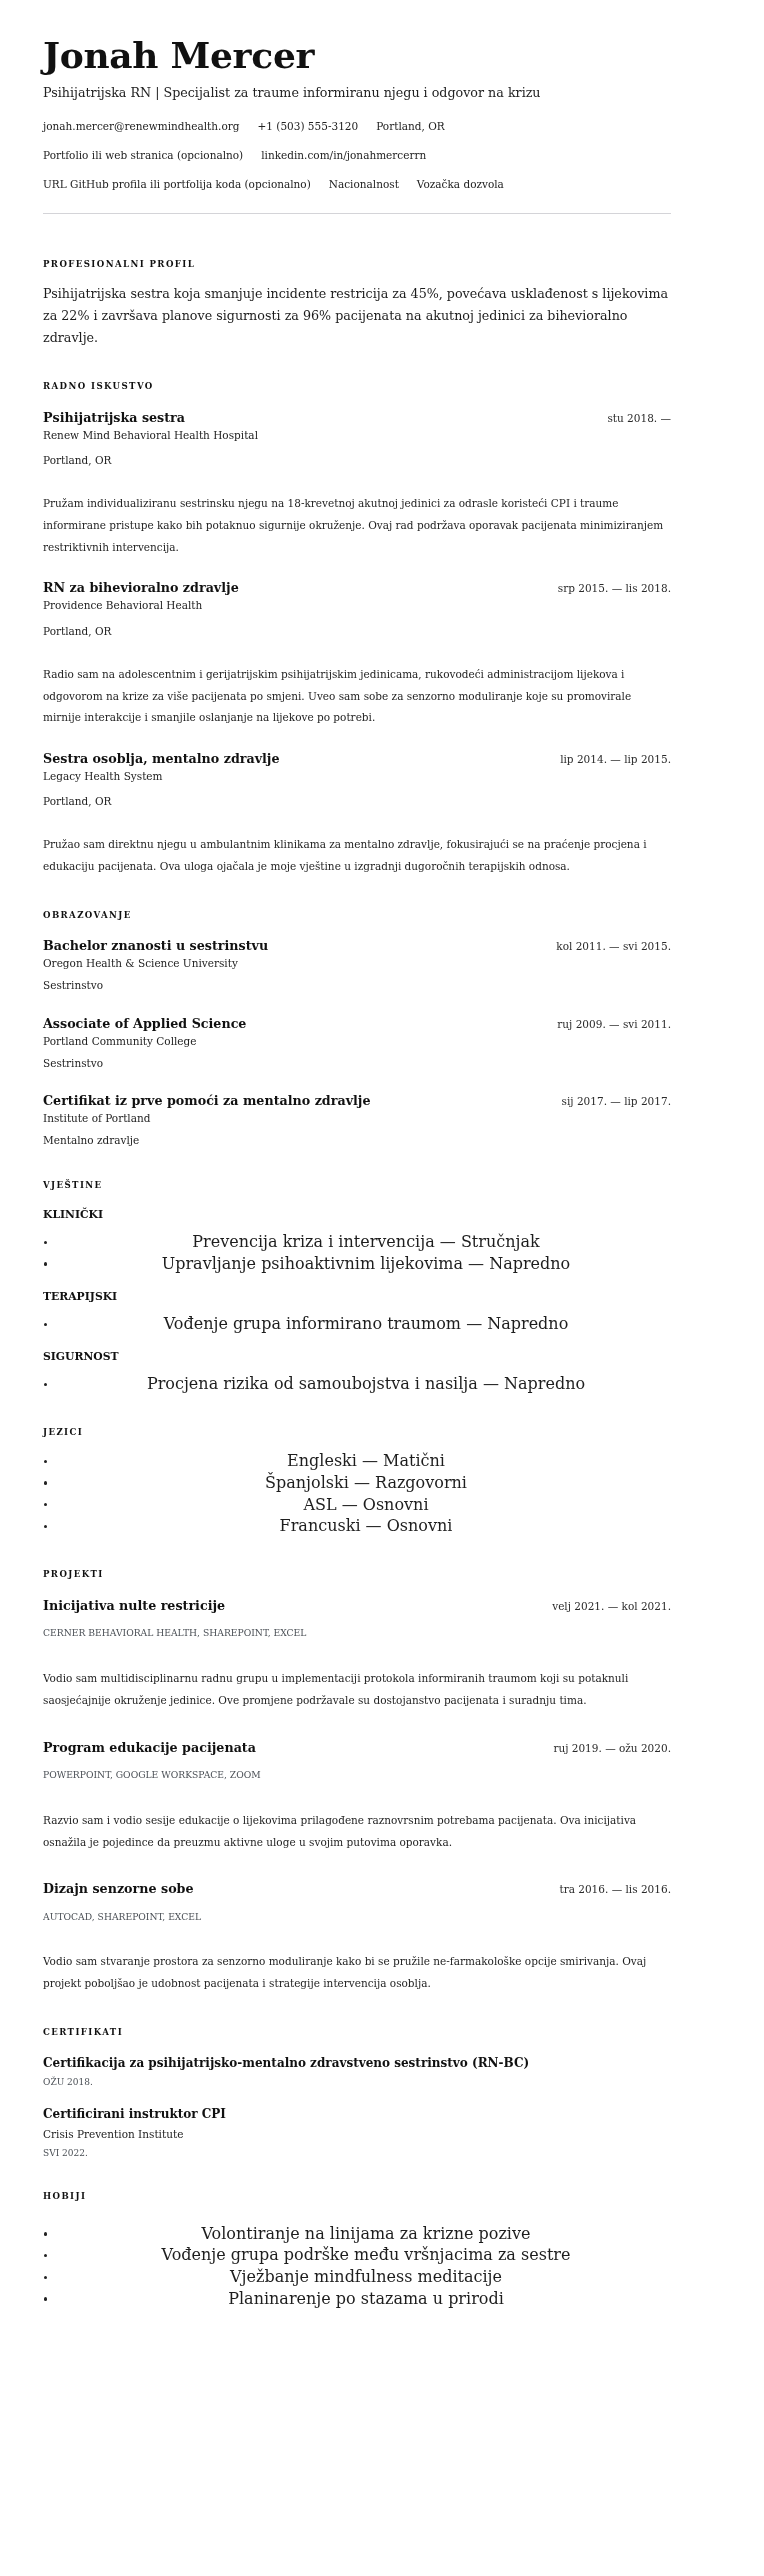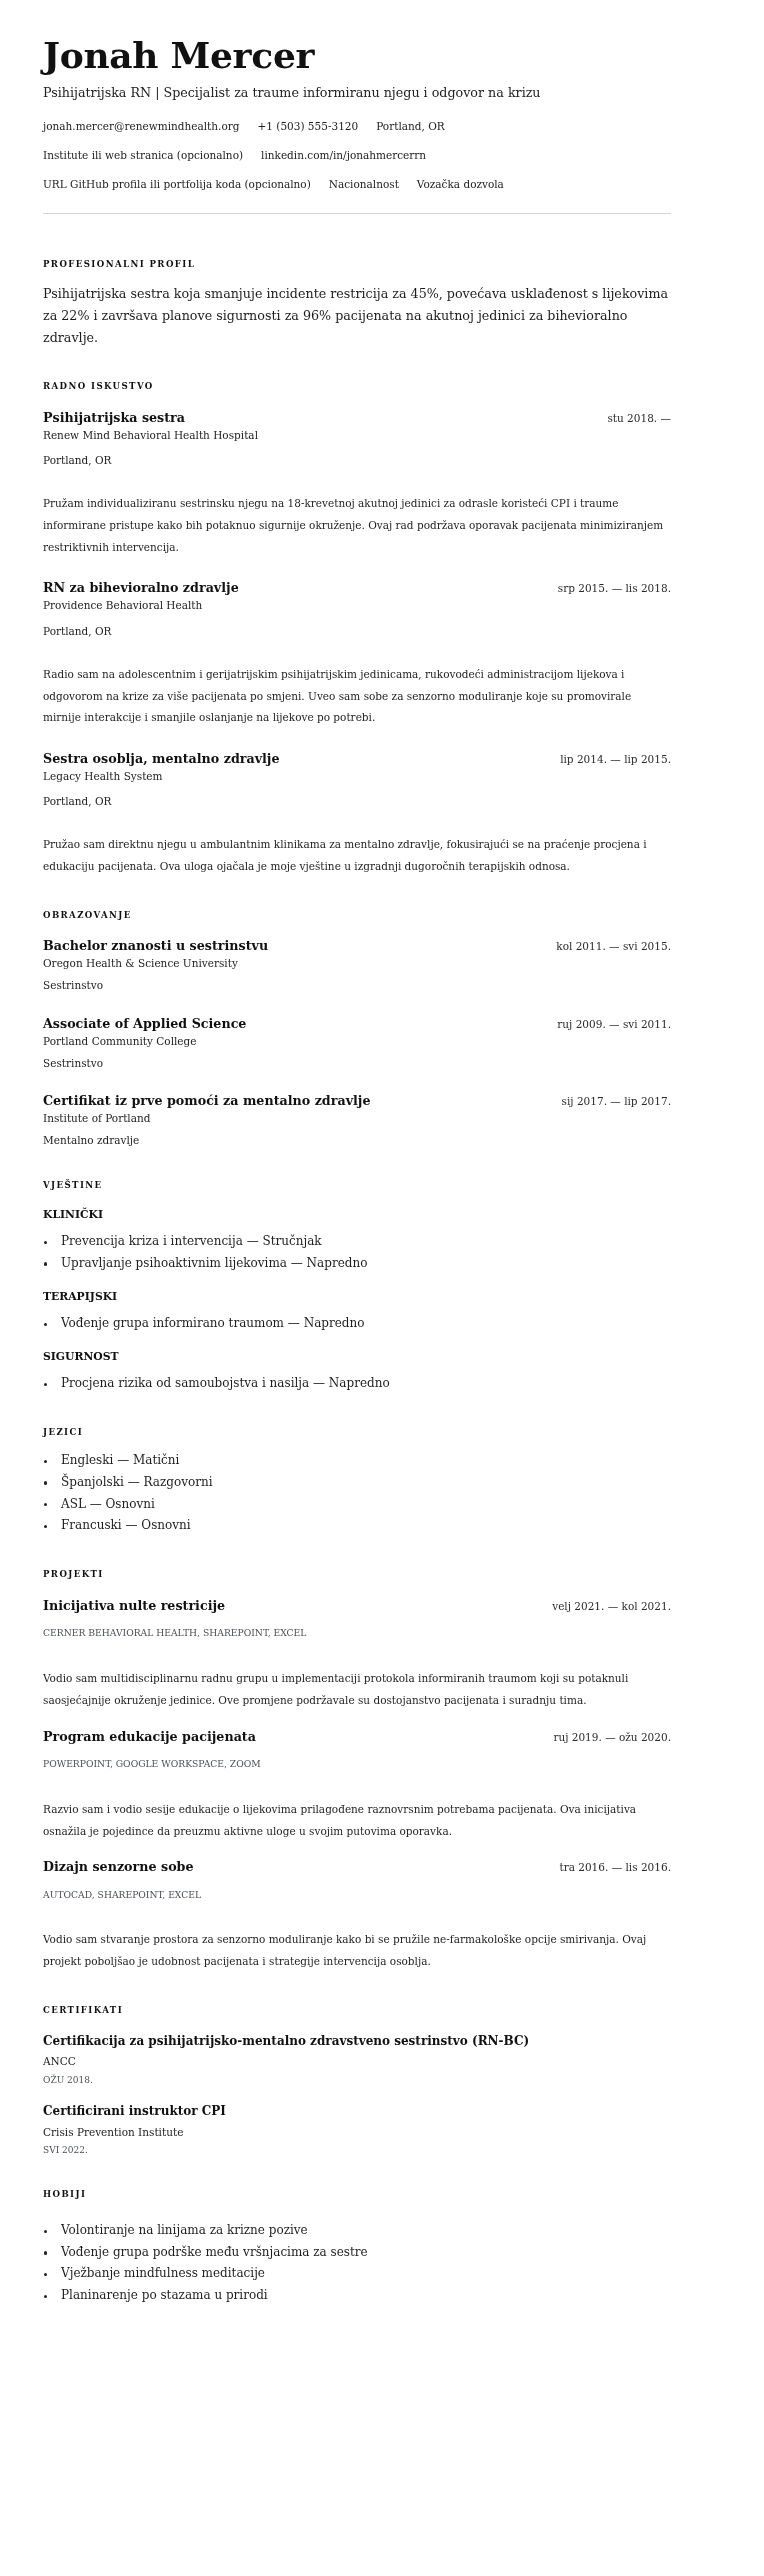--- a/index.html
+++ b/index.html
@@ -111,23 +111,24 @@
       line-height: 1.2;
     }
     .skill-group-title.first { margin-top: 19px; }
     ul.bullets {
       list-style: none;
       margin-top: 9px;
     }
     ul.bullets li {
       position: relative;
       padding-left: 18px;
-      font-size: 12px;
+      font-size: 16px;
       line-height: 21.7px;
       color: #1e1e1e;
+      text-align: center;
     }
     ul.bullets li::before {
       content: "";
       position: absolute;
       left: 0.6px;
       top: 9.6px;
       width: 3.2px;
       height: 3.2px;
       border-radius: 50%;
       background: #222222;
@@ -138,21 +139,21 @@
       margin-top: 12.7px;
       line-height: 1.3;
       text-transform: uppercase;
     }
     .project-desc {
       font-size: 10.5px;
       line-height: 21.7px;
       color: #1e1e1e;
       margin-top: 29px;
     }
-    .project-entry { margin-top: 17px; }
+    .project-entry { margin-top: 28px; }
     .project-entry.first { margin-top: 19px; }
     .cert-entry { margin-top: 18px; }
     .cert-entry.first { margin-top: 19px; }
     .cert-title {
       font-size: 12px;
       font-weight: bold;
       color: #111111;
       line-height: 1.3;
     }
     .cert-issuer {
@@ -177,21 +178,21 @@
   <header>
     <h1 class="name">Jonah Mercer</h1>
     <div class="headline">Psihijatrijska RN | Specijalist za traume informiranu njegu i odgovor na krizu</div>
 
     <div class="contact-row first">
       <span>jonah.mercer@renewmindhealth.org</span>
       <span>+1 (503) 555-3120</span>
       <span>Portland, OR</span>
     </div>
     <div class="contact-row">
-      <span>Institute ili web stranica (opcionalno)</span>
+      <span>Portfolio ili web stranica (opcionalno)</span>
       <span>linkedin.com/in/jonahmercerrn</span>
     </div>
     <div class="contact-row">
       <span>URL GitHub profila ili portfolija koda (opcionalno)</span>
       <span>Nacionalnost</span>
       <span>Vozačka dozvola</span>
     </div>
   </header>
 
   <hr class="divider">
@@ -325,21 +326,20 @@
       <div class="project-tech">AUTOCAD, SHAREPOINT, EXCEL</div>
       <p class="project-desc">Vodio sam stvaranje prostora za senzorno moduliranje kako bi se pružile ne-farmakološke opcije smirivanja. Ovaj projekt poboljšao je udobnost pacijenata i strategije intervencija osoblja.</p>
     </div>
   </section>
 
   <section class="section">
     <h2 class="section-title">CERTIFIKATI</h2>
 
     <div class="cert-entry first">
       <div class="cert-title">Certifikacija za psihijatrijsko-mentalno zdravstveno sestrinstvo (RN-BC)</div>
-      <div class="cert-issuer">ANCC</div>
       <div class="cert-date">OŽU 2018.</div>
     </div>
 
     <div class="cert-entry">
       <div class="cert-title">Certificirani instruktor CPI</div>
       <div class="cert-issuer">Crisis Prevention Institute</div>
       <div class="cert-date">SVI 2022.</div>
     </div>
   </section>
 

